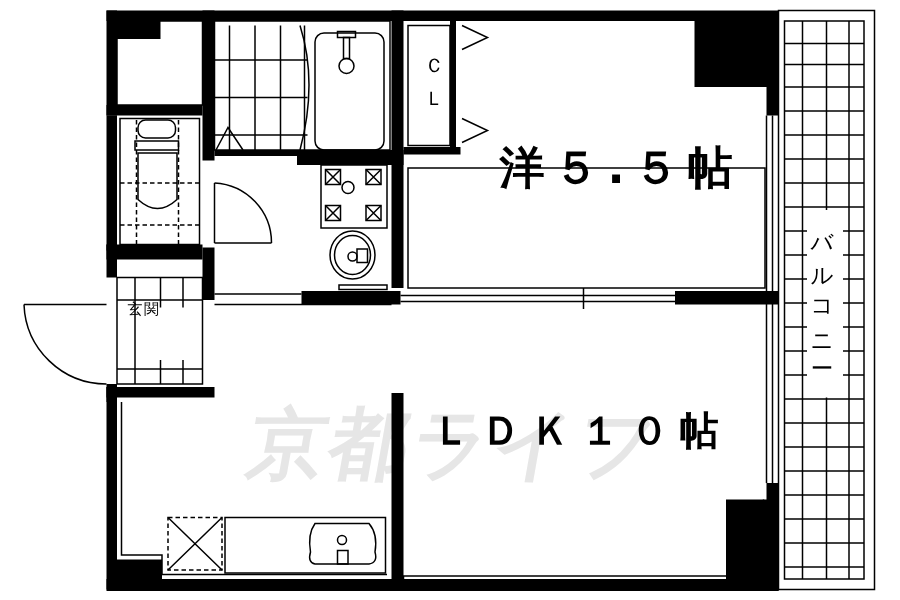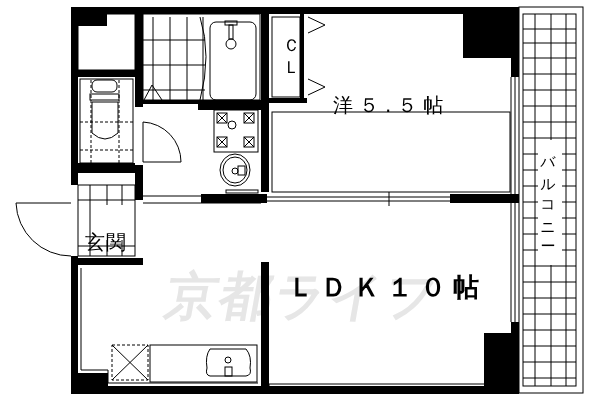--- a/index.html
+++ b/index.html
@@ -1,22 +1,22 @@
 <!DOCTYPE html>
 <html><head>
 <meta charset="utf-8">
 <style>
   html, body { margin: 0; padding: 0; background: #ffffff; }
   body { width: 600px; height: 400px; position: relative; overflow: hidden; font-family: "DejaVu Sans", sans-serif; }
   svg { position: absolute; left: 0; top: 0; }
   .room-label { position: absolute; color: #000; white-space: nowrap; letter-spacing: 6px; }
-  #label-western { left: 333px; top: 92px; font-size: 20px; }
+  #label-western { left: 333px; top: 92px; font-size: 30px; font-weight: bold; }
   #label-ldk { left: 288px; top: 270px; font-size: 26px; letter-spacing: 7px; font-weight: bold; }
-  #label-entrance { left: 85px; top: 229px; font-size: 20px; letter-spacing: 1px; }
-  #label-cl { left: 283px; top: 34px; font-size: 17px; line-height: 22px; text-align: center; width: 14px; white-space: normal; }
+  #label-entrance { left: 85px; top: 199px; font-size: 10px; letter-spacing: 1px; }
+  #label-cl { left: 283px; top: 34px; font-size: 13px; line-height: 22px; text-align: center; width: 14px; white-space: normal; }
   #label-balcony { left: 541px; top: 145px; font-size: 15px; line-height: 19px; width: 16px; text-align: center; white-space: normal; writing-mode: vertical-rl; }
   #watermark { position: absolute; left: 166px; top: 262px; font-size: 52px; font-weight: bold; color: #e6e6e6; letter-spacing: 2px; white-space: nowrap; transform: skewX(-10deg); }
 </style>
 </head>
 <body>
 
 <div id="watermark">京都ライフ</div>
 
 <svg width="600" height="400" viewBox="0 0 600 400">
   <g fill="#000">

